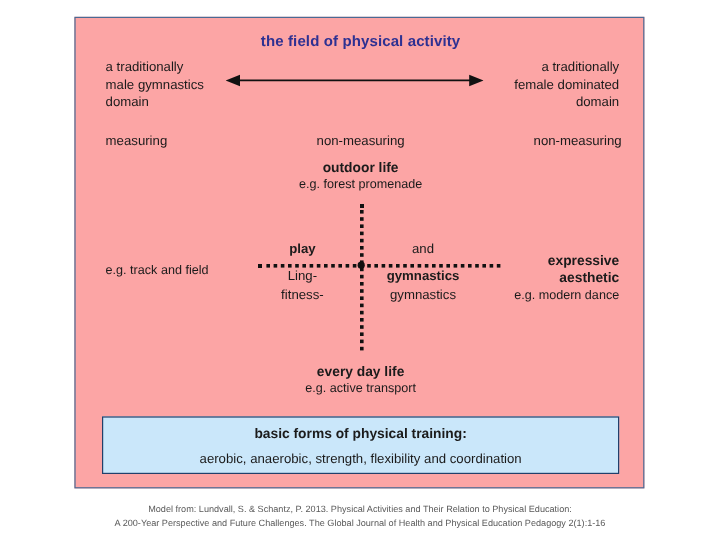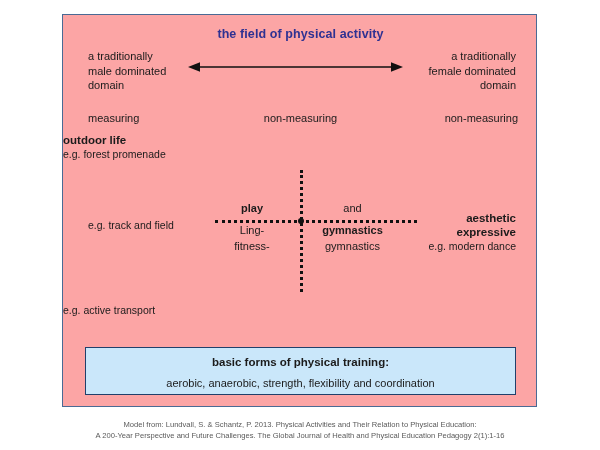--- a/index.html
+++ b/index.html
@@ -87,20 +87,21 @@
   }
   .measure-left   { position: absolute; left: 25px;  top: 0; }
   .measure-center { position: absolute; left: 0; top: 0; width: 475px; text-align: center; }
   .measure-right  { position: absolute; right: 20px; top: 0; text-align: right; }
 
   
   .center-block {
     position: absolute;
     left: 0;
     width: 475px;
+    text-align: center;
     font-size: 11px;
     line-height: 14px;
   }
   .center-block .hd { font-weight: bold; font-size: 11.5px; }
   .center-block .eg { font-size: 10.5px; }
   .block-outdoor { top: 118px; }
   .block-everyday { top: 288px; }
 
   
   .side-block {
@@ -225,21 +226,21 @@
     <div class="title">the field of physical activity</div>
 
     <svg class="axis-arrow" viewBox="0 0 215 14" preserveAspectRatio="none" aria-hidden="true">
       <line x1="10" y1="7" x2="205" y2="7" stroke="#111111" stroke-width="1.6"></line>
       <polygon points="0,7 12,2.2 12,11.8" fill="#111111"></polygon>
       <polygon points="215,7 203,2.2 203,11.8" fill="#111111"></polygon>
     </svg>
 
     <div class="pole pole-left">
       <div>a traditionally</div>
-      <div>male dominated</div>
+      <div>male gymnastics</div>
       <div>domain</div>
     </div>
 
     <div class="pole pole-right">
       <div>a traditionally</div>
       <div>female dominated</div>
       <div>domain</div>
     </div>
 
     <div class="measure-row">
@@ -247,30 +248,31 @@
       <div class="measure-center">non-measuring</div>
       <div class="measure-right">non-measuring</div>
     </div>
 
     <div class="center-block block-outdoor">
       <div class="hd">outdoor life</div>
       <div class="eg">e.g. forest promenade</div>
     </div>
 
     <div class="center-block block-everyday">
+      <div class="hd">every day life</div>
       <div class="eg">e.g. active transport</div>
     </div>
 
     <div class="side-block block-competition">
       <div class="eg">e.g. track and field</div>
     </div>
 
     <div class="side-block block-expressive">
+      <div class="hd">expressive</div>
       <div class="hd">aesthetic</div>
-      <div class="hd">expressive</div>
       <div class="eg">e.g. modern dance</div>
     </div>
 
     <div class="dot-h"></div>
     <div class="dot-v"></div>
     <div class="dot-hub"></div>
 
     <div class="cross-words">
       <div class="cw-left cw-play">play</div>
       <div class="cw-right cw-and">and</div>

